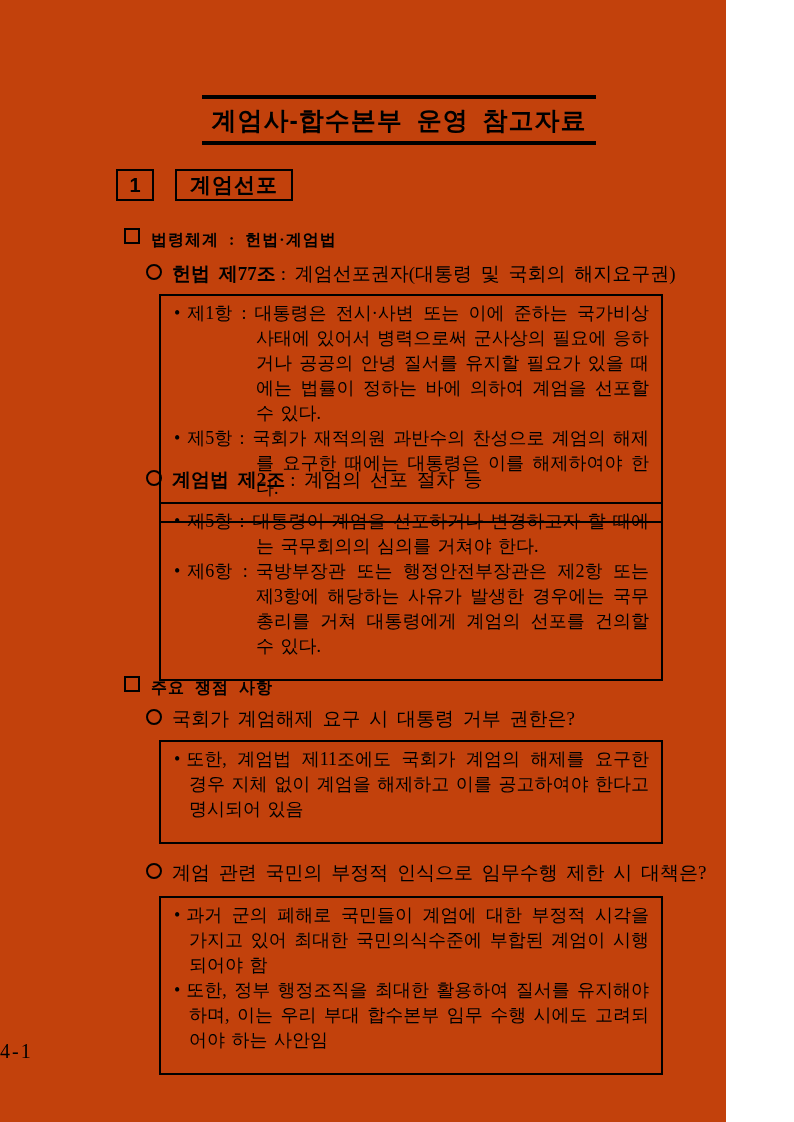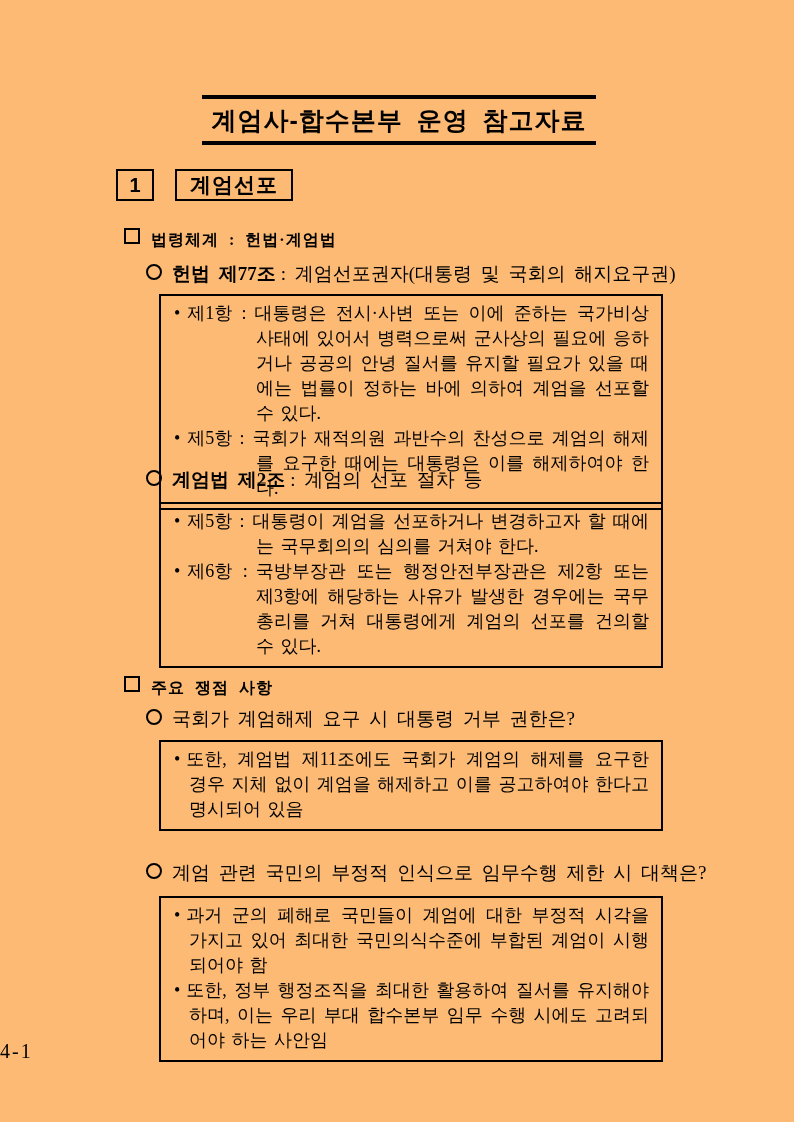--- a/index.html
+++ b/index.html
@@ -2,23 +2,23 @@
 <html lang="ko"><head>
 <meta charset="utf-8">
 <style>
   html, body {
     margin: 0;
     padding: 0;
     background: #ffffff;
   }
   .page {
     position: relative;
-    width: 794px;
+    width: 726px;
     height: 1122px;
-    background: #fdba74;
+    background: #c2410c;
     color: #000000;
     font-family: "Liberation Serif", serif;
     overflow: hidden;
   }
 
   
   .title-band {
     position: absolute;
     top: 95px;
     left: 202px;
@@ -117,21 +117,21 @@
   .pos-h3-3 { top: 706px; }
   .pos-h3-4 { top: 860px; }
 
   
   .box {
     position: absolute;
     left: 159px;
     width: 504px;
     box-sizing: border-box;
     border: 2px solid #000;
-    padding: 5px 12px 7px 13px;
+    padding: 5px 12px 20px 13px;
     font-size: 18px;
     line-height: 25px;
     text-align: justify;
     word-spacing: 2px;
   }
   .pos-box-1 { top: 294px; }
   .pos-box-2 { top: 502px; }
   .pos-box-3 { top: 740px; }
   .pos-box-4 { top: 896px; }
 

